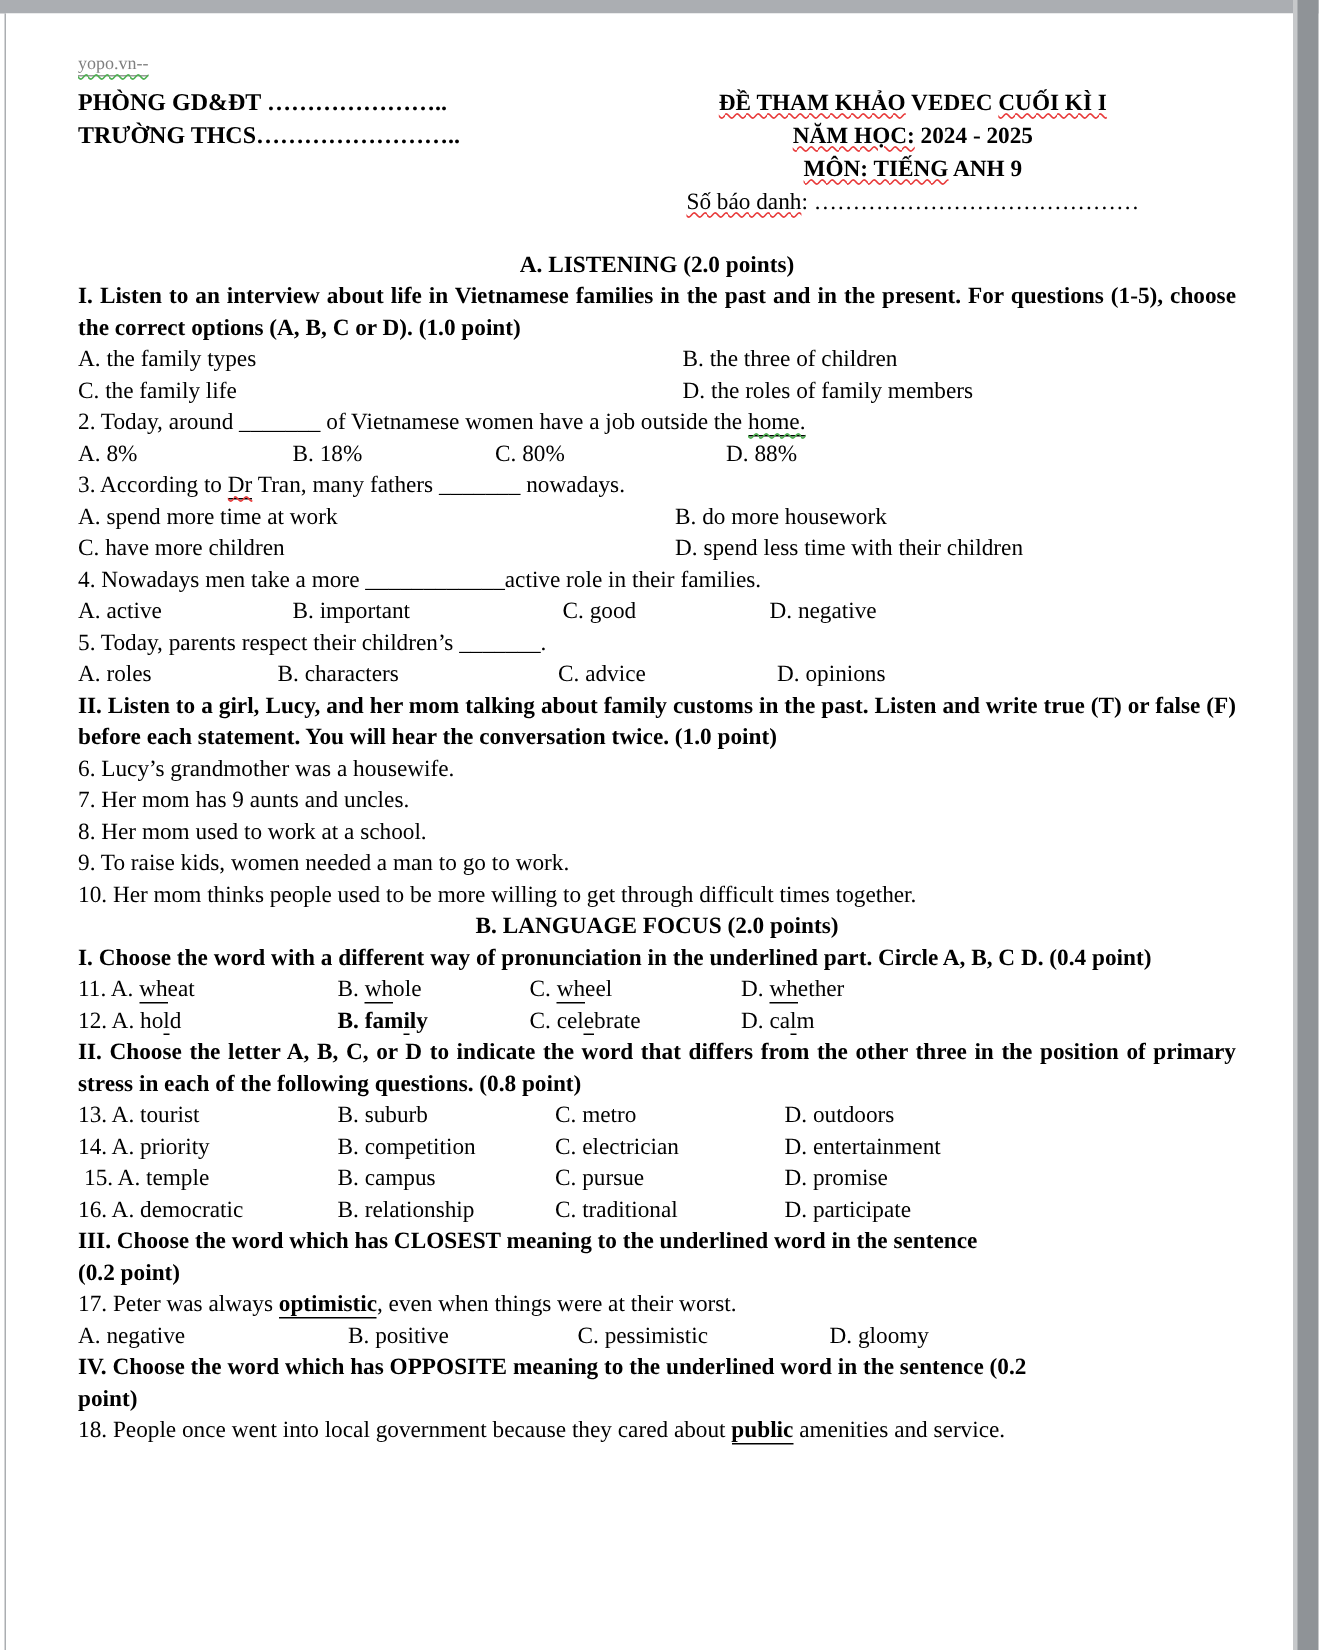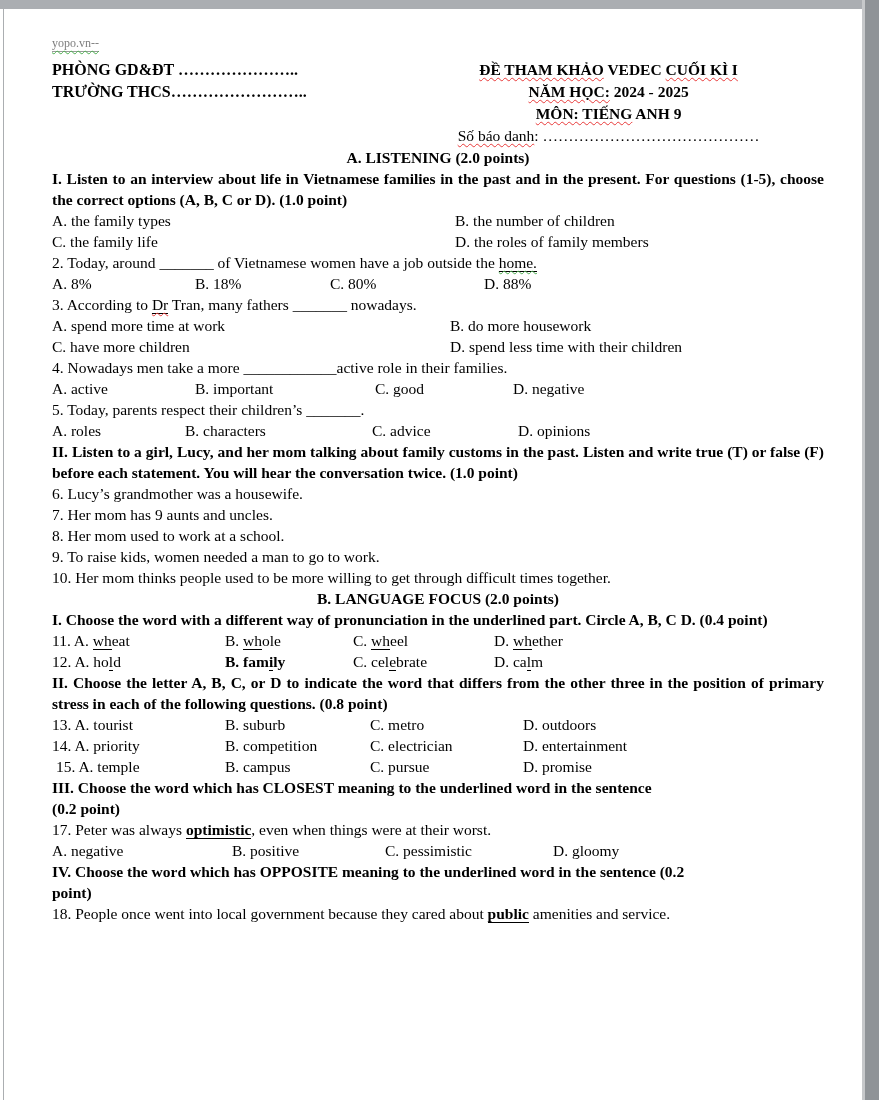--- a/index.html
+++ b/index.html
@@ -15,21 +15,21 @@
   .page{position:absolute;top:9px;left:4px;width:858px;height:1091px;background:#fff}
   .content{padding:24px 38px 0 48px}
   .watermark{
     display:inline-block;color:#7e7e7e;font-size:12px;cursor:pointer;
     border-bottom:1px solid #9a9a9a;
     text-decoration:underline wavy #4caf50 1px;text-underline-offset:3px;
   }
   .header{display:flex;margin-top:7px}
   .hl{width:342px;font-size:16px;line-height:22px}
   .hr{width:432px;text-align:center;font-size:15.5px;line-height:22px}
-  .body-lines{margin-top:0;width:772px;font-size:15.5px;line-height:21px}
+  .body-lines{margin-top:20px;width:772px;font-size:15.5px;line-height:21px}
   .ln{min-height:21px}
   .center{text-align:center}
   .just{text-align:justify}
   .opts{position:relative;height:21px}
   .cell{position:absolute;top:0;white-space:nowrap}
   .rs-b{font-weight:700}
   .rs-u{border-bottom:1px solid #000}
   .rs-u2{border-bottom:1.8px solid #000}
   .rs-wr{text-decoration:underline wavy #e83a3a;text-decoration-thickness:1px;text-underline-offset:2px}
   .rs-wg{text-decoration:underline wavy #4caf50;text-decoration-thickness:1px;text-underline-offset:2px}
@@ -53,21 +53,21 @@
           <div class="ln"><span class="rs-b rs-wr">NĂM HỌC:</span><span class="rs-b"> 2024 - 2025</span></div>
           <div class="ln"><span class="rs-b rs-wr">MÔN: TIẾNG</span><span class="rs-b"> ANH 9</span></div>
           <div class="ln"><span class="rs-wr">Số báo danh</span><span class="">: ……………………………………</span></div>
         </div>
     </div>
     <div class="body-lines" id="exam-body">
         <div class="ln center"><span class="rs-b">A. LISTENING (2.0 points)</span></div>
         <div class="ln just"><span class="rs-b">I. Listen to an interview about life in Vietnamese families in the past and in the present. For questions (1-5), choose the correct options (A, B, C or D). (1.0 point)</span></div>
         <div class="ln opts">
           <span class="cell" style="left: 0px;"><span class="">A. the family types</span></span>
-          <span class="cell" style="left: 403px;"><span class="">B. the number of children</span></span>
+          <span class="cell" style="left: 403px;"><span class="">B. the three of children</span></span>
         </div>
         <div class="ln opts">
           <span class="cell" style="left: 0px;"><span class="">C. the family life</span></span>
           <span class="cell" style="left: 403px;"><span class="">D. the roles of family members</span></span>
         </div>
         <div class="ln"><span class="">2. Today, around _______ of Vietnamese women have a job outside the </span><span class="rs-u rs-wg">home.</span></div>
         <div class="ln opts">
           <span class="cell" style="left: 0px;"><span class="">A. 8%</span></span>
           <span class="cell" style="left: 143px;"><span class="">B. 18%</span></span>
           <span class="cell" style="left: 278px;"><span class="">C. 80%</span></span>
@@ -128,20 +128,26 @@
           <span class="cell" style="left: 173px;"><span class="">B. competition</span></span>
           <span class="cell" style="left: 318px;"><span class="">C. electrician</span></span>
           <span class="cell" style="left: 471px;"><span class="">D. entertainment</span></span>
         </div>
         <div class="ln opts">
           <span class="cell" style="left: 4px;"><span class="">15. A. temple</span></span>
           <span class="cell" style="left: 173px;"><span class="">B. campus</span></span>
           <span class="cell" style="left: 318px;"><span class="">C. pursue</span></span>
           <span class="cell" style="left: 471px;"><span class="">D. promise</span></span>
         </div>
+        <div class="ln opts">
+          <span class="cell" style="left: 0px;"><span class="">16. A. democratic</span></span>
+          <span class="cell" style="left: 173px;"><span class="">B. relationship</span></span>
+          <span class="cell" style="left: 318px;"><span class="">C. traditional</span></span>
+          <span class="cell" style="left: 471px;"><span class="">D. participate</span></span>
+        </div>
         <div class="ln just"><span class="rs-b">III. Choose the word which has CLOSEST meaning to the underlined word in the sentence</span><br><span class="rs-b"> (0.2 point)</span></div>
         <div class="ln"><span class="">17. Peter was always </span><span class="rs-b rs-u2">optimistic</span><span class="">, even when things were at their worst.</span></div>
         <div class="ln opts">
           <span class="cell" style="left: 0px;"><span class="">A. negative</span></span>
           <span class="cell" style="left: 180px;"><span class="">B. positive</span></span>
           <span class="cell" style="left: 333px;"><span class="">C. pessimistic</span></span>
           <span class="cell" style="left: 501px;"><span class="">D. gloomy</span></span>
         </div>
         <div class="ln just"><span class="rs-b">IV. Choose the word which has OPPOSITE meaning to the underlined word in the sentence (0.2</span><br><span class="rs-b">point)</span></div>
         <div class="ln"><span class="">18. People once went into local government because they cared about </span><span class="rs-b rs-u2">public</span><span class=""> amenities and service.</span></div>

